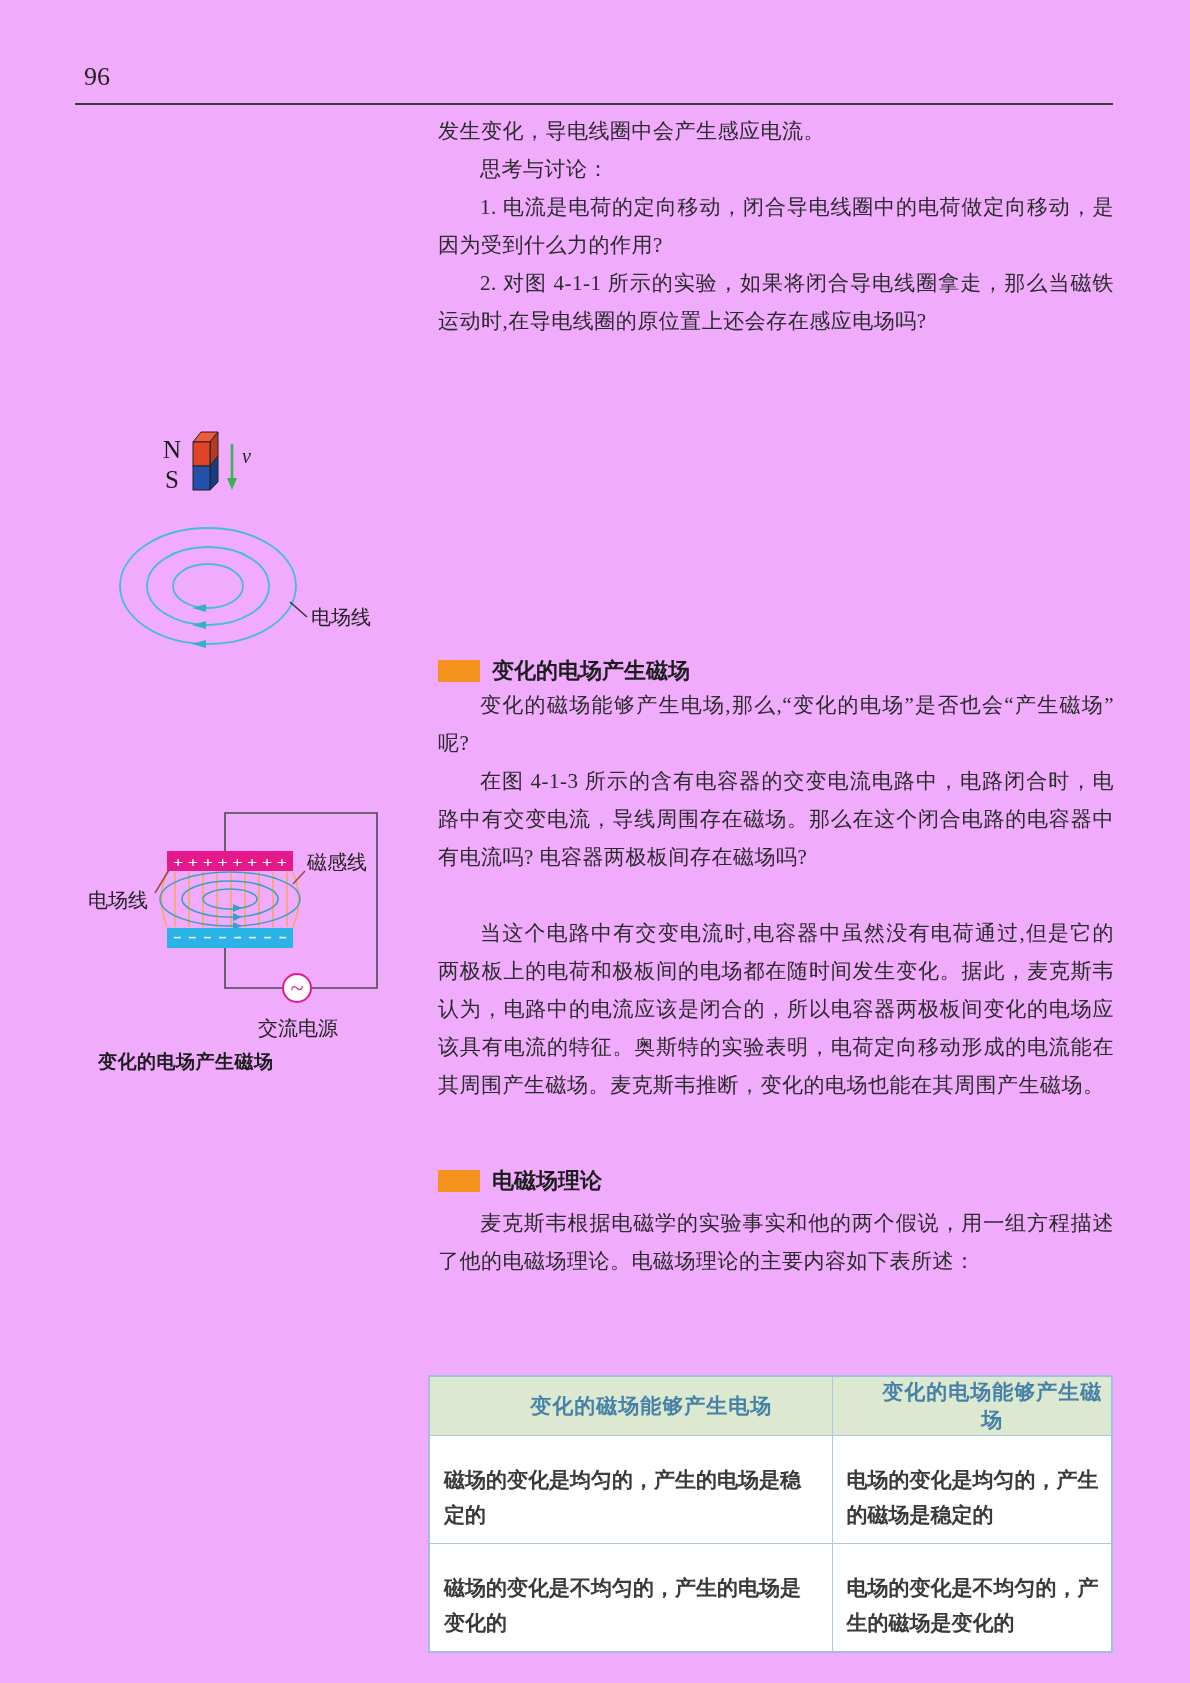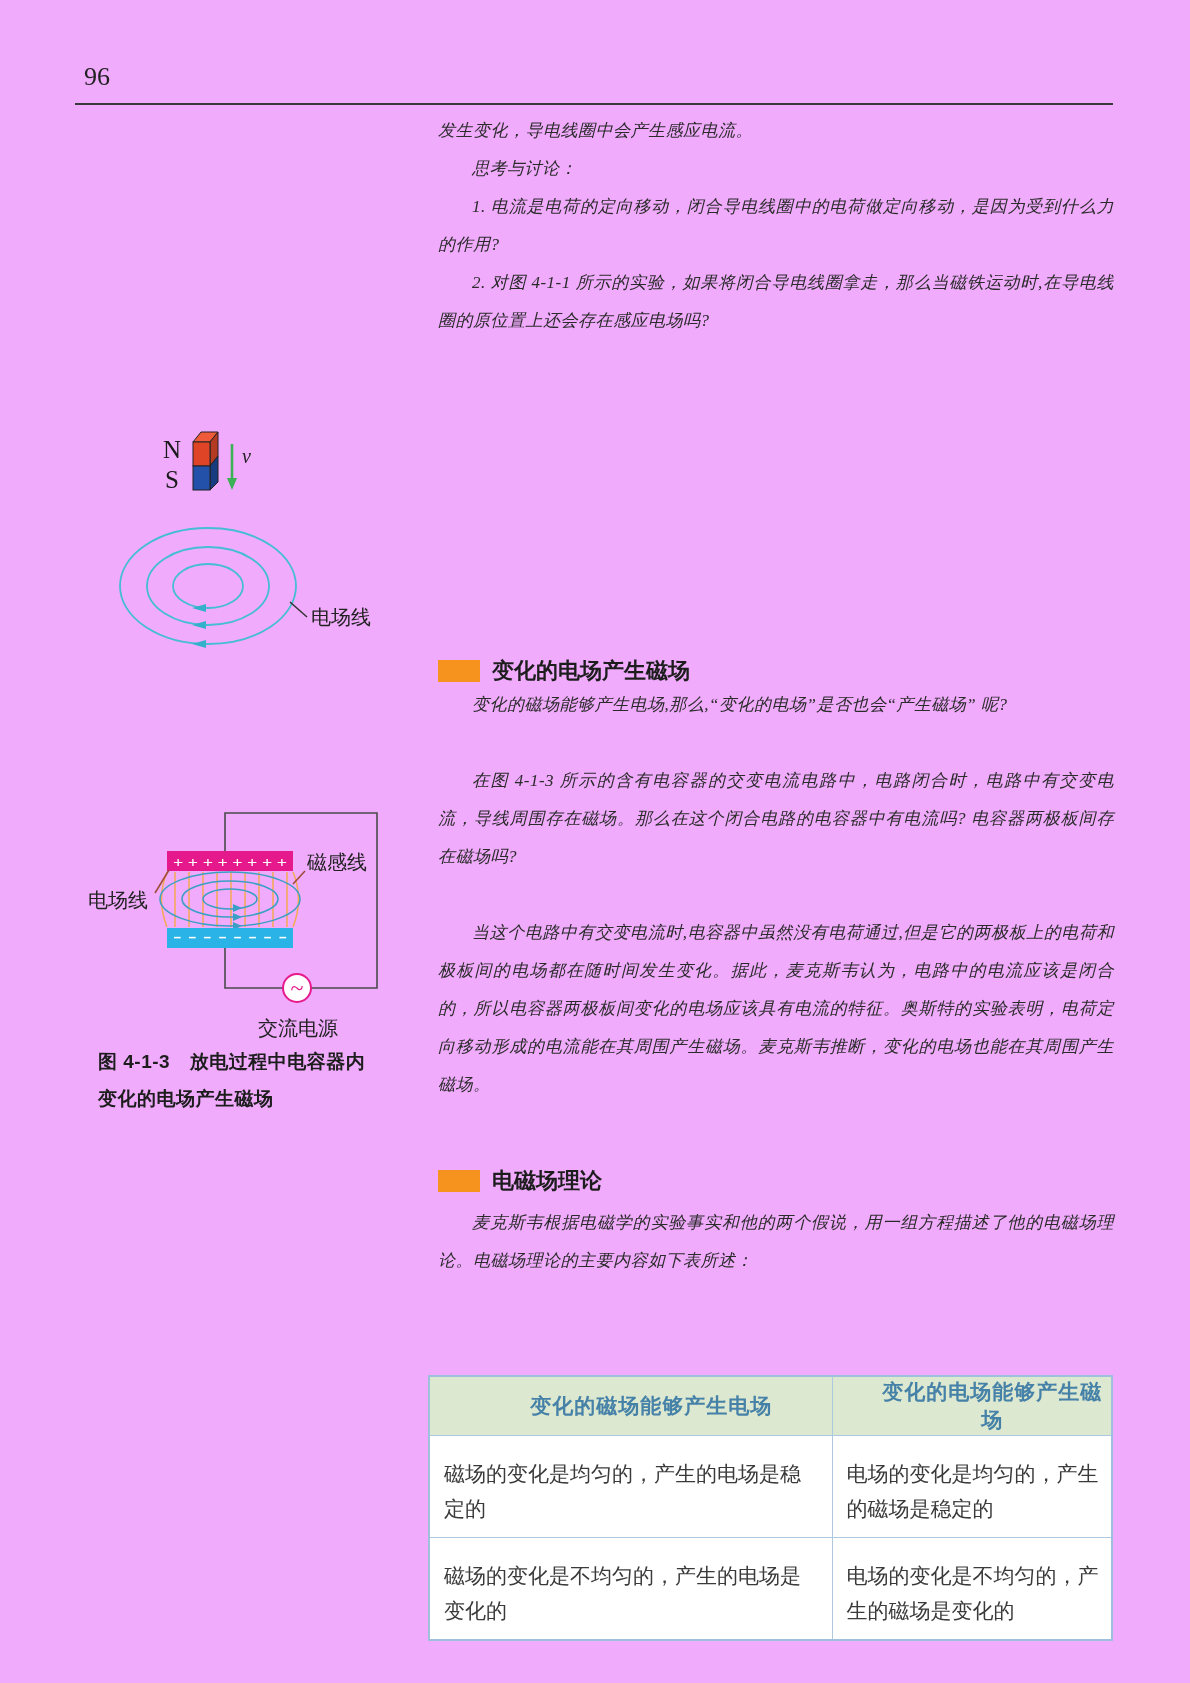--- a/index.html
+++ b/index.html
@@ -6,40 +6,40 @@
   .page{
     position:relative;width:1190px;height:1683px;margin:0 auto;
     background:#f0abfc;overflow:hidden;
     font-family:"Liberation Serif",serif;color:#2b2b2b;
   }
   .abs{position:absolute;}
   .page-num{left:84px;top:62px;font-size:26px;color:#222;}
   .top-rule{left:75px;top:103px;width:1038px;height:2px;background:#3a3a3a;}
 
   
-  .col{left:438px;width:676px;font-size:17px;line-height:38px;letter-spacing:.5px;text-align:justify;font-style:italic;}
+  .col{left:438px;width:676px;font-size:21px;line-height:38px;letter-spacing:.5px;text-align:justify;}
   .indent{text-indent:2em;}
 
   .sec-head{left:438px;height:26px;display:flex;align-items:center;gap:12px;
     font-family:"Liberation Sans",sans-serif;font-weight:bold;font-size:22px;color:#1d1d1d;}
   .sec-square{width:42px;height:22px;background:#f6921e;flex:0 0 auto;}
 
   
   .fig-cap{font-family:"Liberation Sans",sans-serif;font-weight:bold;font-size:19px;
     line-height:38px;color:#1d1d1d;letter-spacing:.5px;}
 
   
   .theory-table{left:428px;top:1375px;width:685px;border-collapse:collapse;
     font-family:"Liberation Sans",sans-serif;font-size:21px;color:#3a3a3a;
     border:2px solid #9fc0dc;table-layout:fixed;}
   .theory-table th,.theory-table td{border:1px solid #aec8e0;padding-left:42px;}
   .theory-table th{background:#dde8d0;color:#4682a8;font-weight:bold;
     height:53px;text-align:center;font-size:21px;letter-spacing:1px;}
-  .theory-table td{height:81px;padding:14px 12px 6px 14px;line-height:35px;
-    vertical-align:middle;text-align:left;background:#fff;}
+  .theory-table td{height:81px;padding:20px 12px 6px 14px;line-height:35px;
+    vertical-align:middle;text-align:left;background:#fff;font-weight:bold;}
   .c1{width:52.5%;}
 
   svg text{font-family:"Liberation Serif",serif;}
 </style>
 </head>
 <body>
 
 <div class="page">
 
   <div class="abs page-num">96</div>
@@ -139,21 +139,20 @@
     <text x="28" y="162" font-size="20" fill="#222">电场线</text>
     <line x1="233" y1="139" x2="245" y2="126" stroke="#9c4a35" stroke-width="1.5"></line>
     <text x="247" y="124" font-size="20" fill="#222">磁感线</text>
 
     <circle cx="237" cy="243" r="14" fill="#ffffff" stroke="#e6198c" stroke-width="2"></circle>
     <text x="237" y="251" font-size="24" fill="#e6198c" text-anchor="middle">~</text>
     <text x="198" y="290" font-size="20" fill="#222">交流电源</text>
   </svg>
 
   <div class="abs fig-cap" style="left:98px;top:1043px;width:320px;line-height:37px">
-    <div>图 4-1-3　放电过程中电容器内</div>
     <div>变化的电场产生磁场</div>
   </div>
 
   <table class="abs theory-table">
     <tbody>
         <tr>
       <th class="c1">变化的磁场能够产生电场</th>
       <th>变化的电场能够产生磁场</th>
     </tr>
     <tr>

